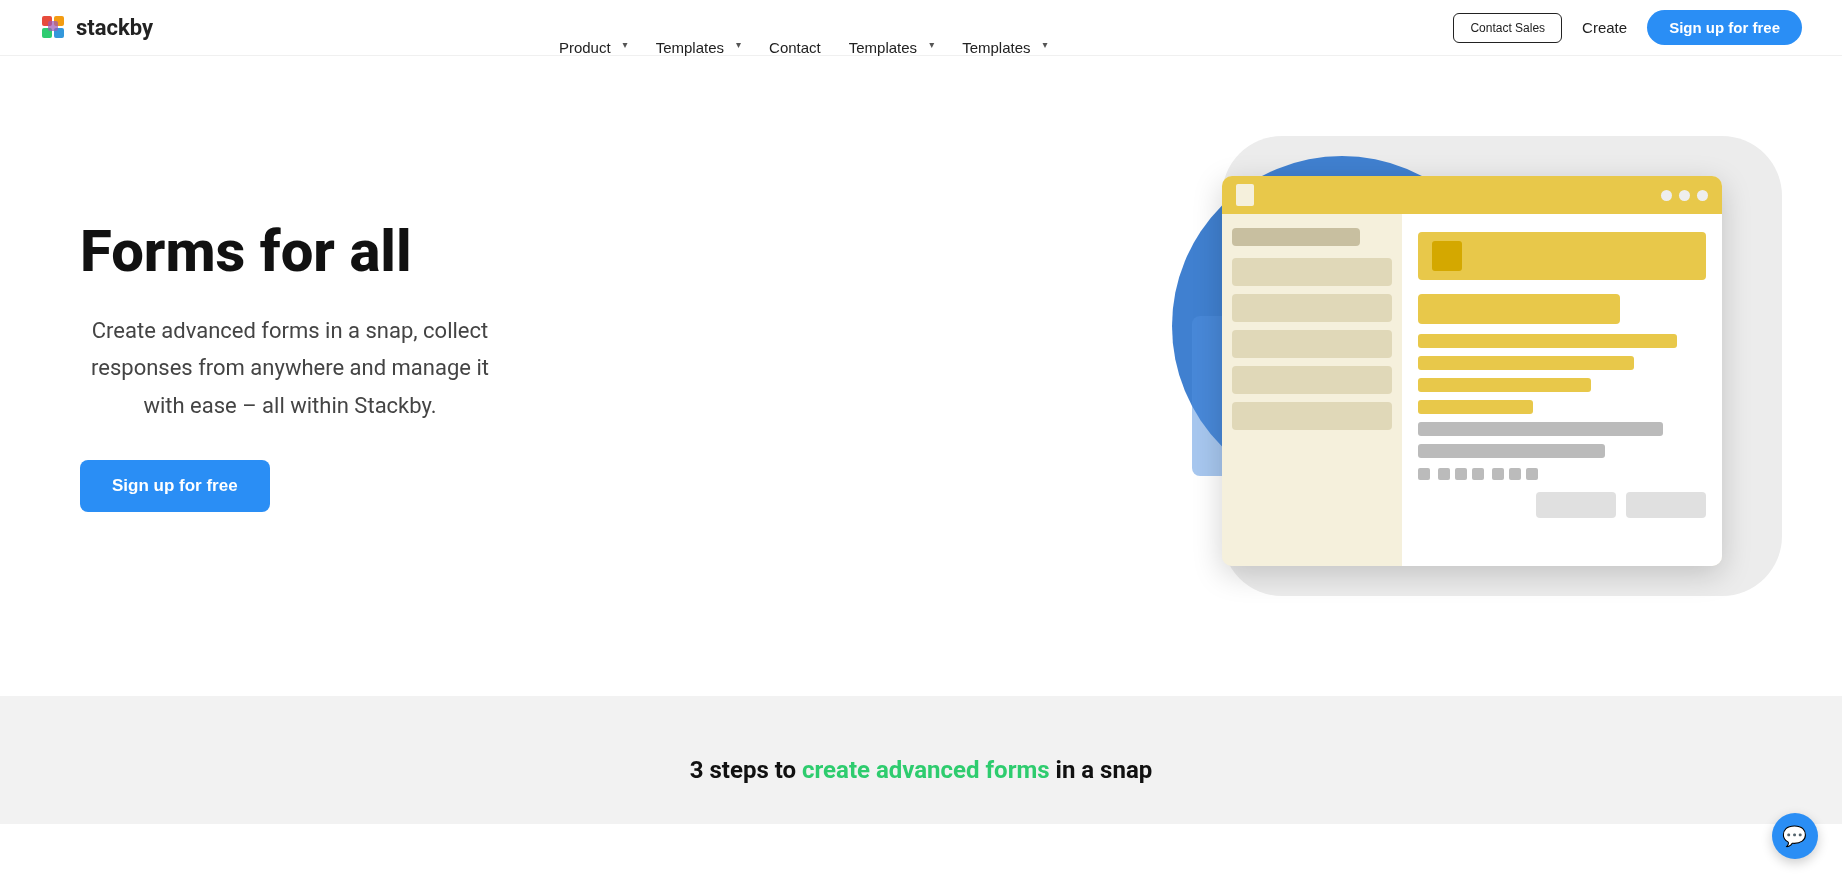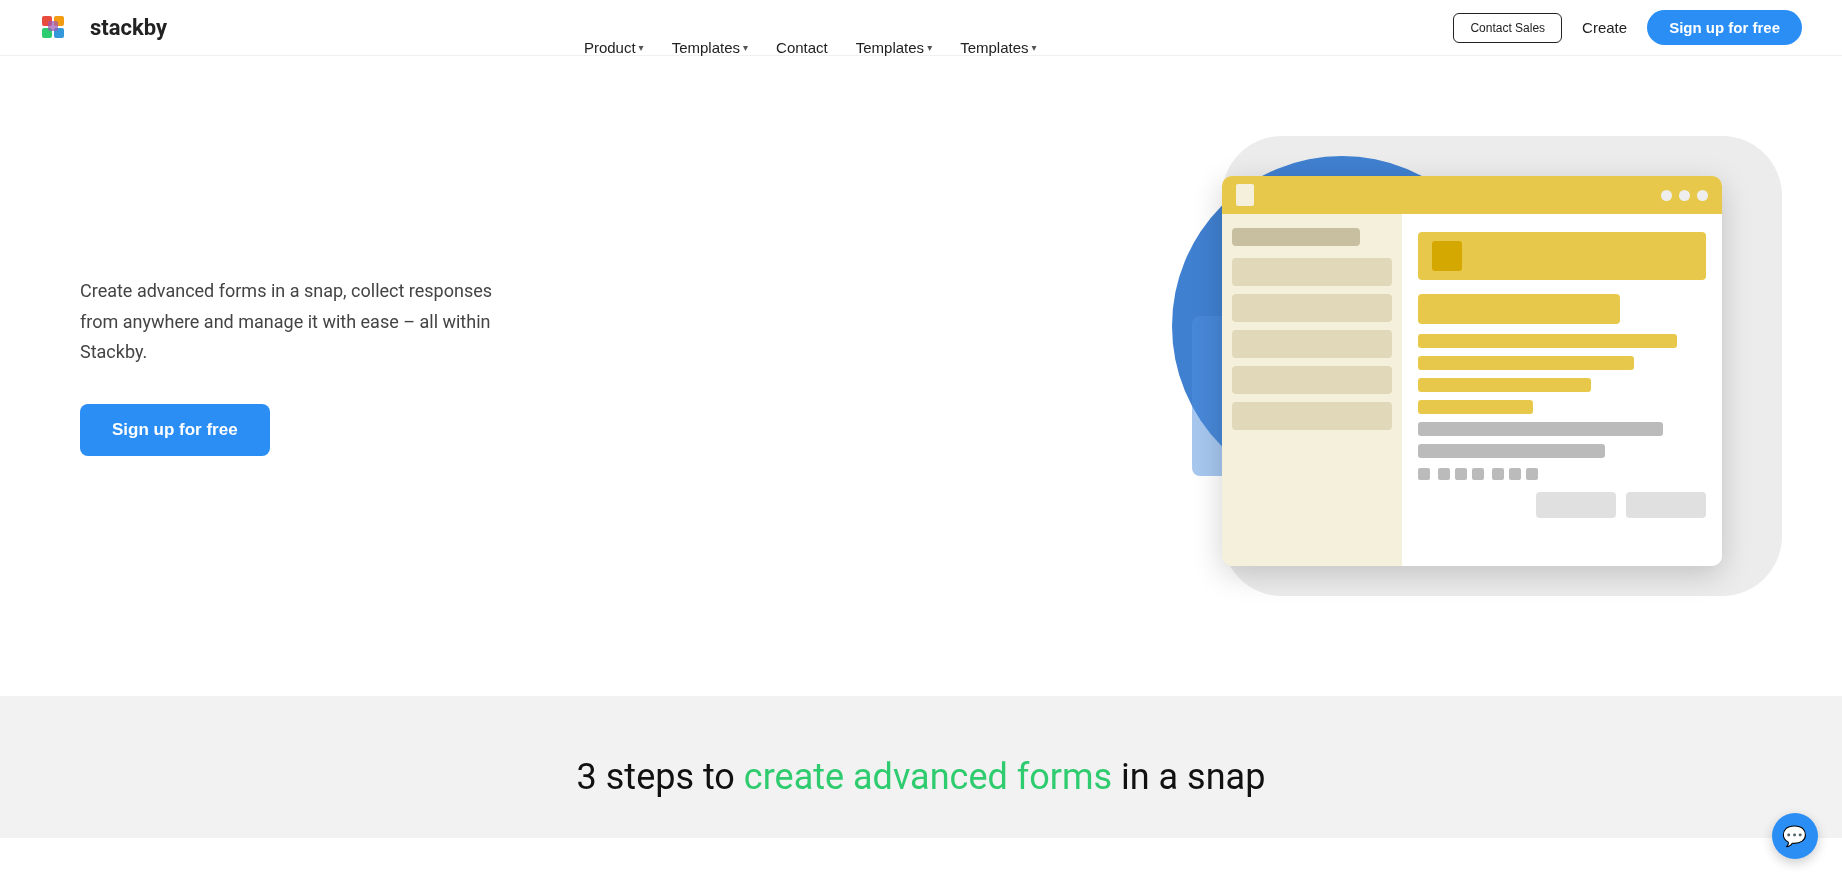--- a/index.html
+++ b/index.html
@@ -4,26 +4,26 @@
   <style>
     * { margin: 0; padding: 0; box-sizing: border-box; }
     body { font-family: -apple-system, BlinkMacSystemFont, 'Segoe UI', Roboto, sans-serif; background: #fff; overflow-x: hidden; }
 
     
     nav {
       display: flex; align-items: center; justify-content: space-between;
       padding: 0 40px; height: 56px; background: #fff;
       border-bottom: 1px solid #f0f0f0; position: relative; z-index: 10;
     }
-    .nav-logo { display: flex; align-items: center; gap: 18px; text-decoration: none; }
+    .nav-logo { display: flex; align-items: center; gap: 4px; text-decoration: none; }
     .nav-logo-icon { width: 32px; height: 32px; }
     .nav-logo-text { font-size: 22px; font-weight: 700; color: #222; }
     .nav-links { display: flex; align-items: center; gap: 8px; }
     .nav-link {
-      display: flex; align-items: center; gap: 3px;
+      display: flex; align-items: flex-start; gap: 12px;
       font-size: 15px; color: #222; cursor: pointer;
       padding: 6px 10px; border-radius: 4px; background: none; border: none; margin-top: 39px;
     }
     .nav-chevron { font-size: 10px; color: #555; }
     .nav-actions { display: flex; align-items: center; gap: 10px; }
     .btn-contact-sales {
       border: 1.5px solid #222; border-radius: 6px;
       padding: 7px 16px; font-size: 12px; font-weight: 500;
       background: #fff; cursor: pointer; color: #222;
     }
@@ -36,21 +36,21 @@
     }
 
     
     .hero {
       display: flex; align-items: center; justify-content: space-between;
       padding: 60px 80px 80px 80px; min-height: 640px; background: #fff;
       position: relative;
     }
     .hero-left { max-width: 480px; }
     .hero-title { font-size: 58px; font-weight: 800; color: #111; line-height: 1.1; margin-bottom: 28px; }
-    .hero-desc { font-size: 18px; color: #444; line-height: 1.7; margin-bottom: 36px; max-width: 420px; }
+    .hero-desc { font-size: 22px; color: #444; line-height: 1.7; margin-bottom: 36px; max-width: 420px; text-align: center; }
     .btn-hero-signup {
       background: #2a8ef5; color: #fff; border: none; border-radius: 8px;
       padding: 16px 32px; font-size: 17px; font-weight: 600; cursor: pointer;
     }
 
     
     .hero-right {
       position: relative; width: 620px; height: 500px; flex-shrink: 0;
     }
     .hero-bg-rounded {
@@ -121,21 +121,21 @@
       width: 400px; height: 160px;
       background: #5090e0; border-radius: 8px;
       opacity: 0.5;
     }
 
     
     .bottom-section {
       background: #f2f2f2; padding: 60px 40px 40px;
       text-align: center;
     }
-    .bottom-title { font-size: 36px; font-weight: 400; color: #111; }
+    .bottom-title { font-size: 24px; font-weight: 700; color: #111; }
     .bottom-title-highlight { color: #2ecc6e; }
 
     
     .chat-btn {
       position: fixed; bottom: 24px; right: 24px;
       width: 46px; height: 46px; border-radius: 50%;
       background: #2a8ef5; border: none; cursor: pointer;
       display: flex; align-items: center; justify-content: center;
       box-shadow: 0 4px 12px rgba(0,0,0,0.2);
     }
@@ -181,20 +181,21 @@
 
   <div class="nav-actions">
     <button class="btn-contact-sales">Contact Sales</button>
     <button class="btn-login">Create</button>
     <button class="btn-signup">Sign up for free</button>
   </div>
 </nav>
 
 <section class="hero">
   <div class="hero-left">
+    <h1 class="hero-title">Forms for all</h1>
     <p class="hero-desc">Create advanced forms in a snap, collect responses from anywhere and manage it with ease – all within Stackby.</p>
     <button class="btn-hero-signup">Sign up for free</button>
   </div>
 
   <div class="hero-right">
 
     <div class="hero-bg-rounded"></div>
 
     <div class="hero-circle"></div>
 

